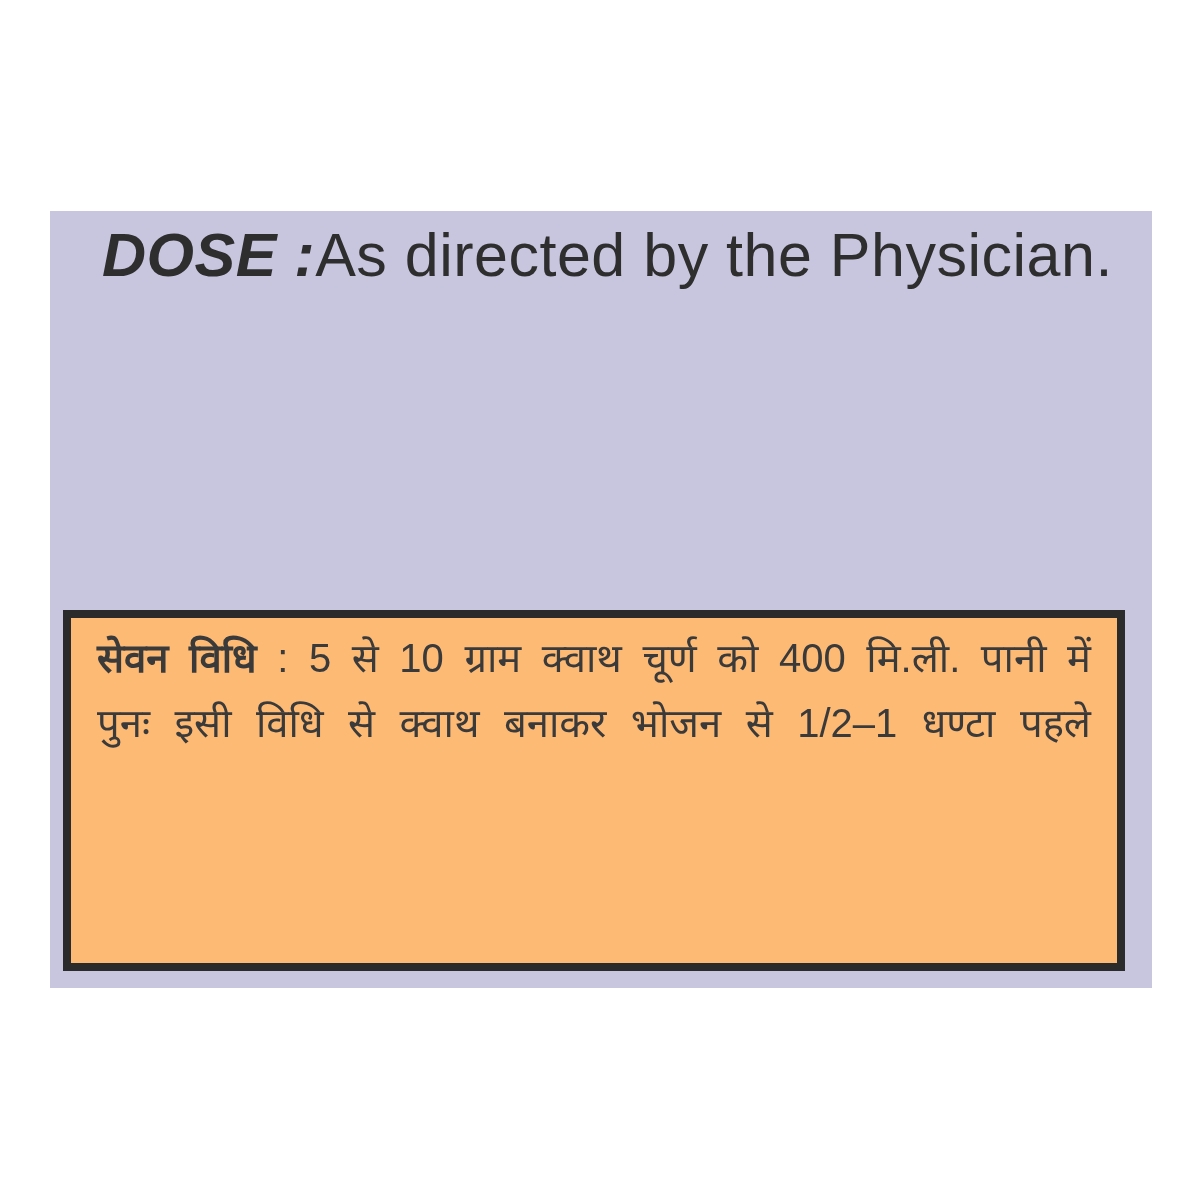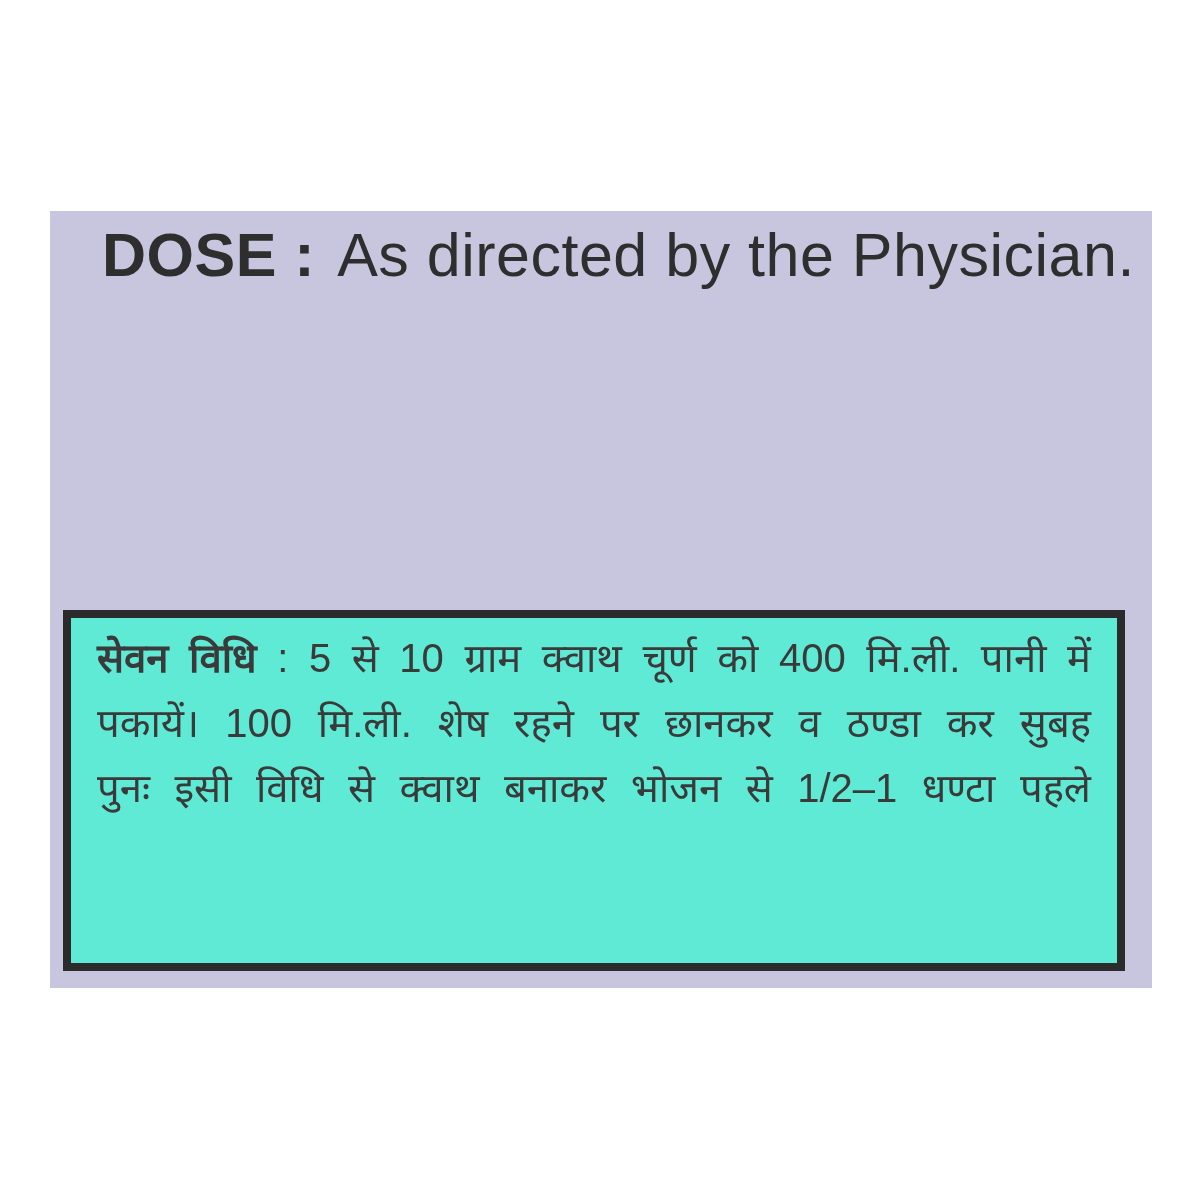--- a/index.html
+++ b/index.html
@@ -25,30 +25,30 @@
     left: 52px;
     top: 6px;
     white-space: nowrap;
     font-size: 61px;
     line-height: 1.25;
     color: #2e2e2e;
     letter-spacing: 0.5px;
   }
   .dose-heading .dose-label {
     font-weight: bold;
-    margin-right: 22px;
+    font-style: italic;
   }
   .instruction-box {
     position: absolute;
     left: 13px;
     top: 399px;
     width: 1062px;
     height: 361px;
     box-sizing: border-box;
-    background: #5eead4;
+    background: #fdba74;
     border: 8px solid #2b2b2b;
     padding: 8px 26px 0 26px;
   }
   .iline {
     font-size: 40px;
     line-height: 65px;
     color: #3a3a3a;
     text-align: justify;
     text-align-last: justify;
   }
@@ -66,17 +66,16 @@
 
   <div class="dose-heading">
     <span class="dose-label">DOSE :</span><span>As directed by the Physician.</span>
   </div>
 
   <div class="instruction-box">
     <div class="iline">
       <span class="bold">सेवन विधि</span>
       <span>: 5 से 10 ग्राम क्वाथ चूर्ण को 400 मि.ली. पानी में</span>
     </div>
-    <div class="iline">पकायें। 100 मि.ली. शेष रहने पर छानकर व ठण्डा कर सुबह</div>
     <div class="iline">पुनः इसी विधि से क्वाथ बनाकर भोजन से 1/2–1 धण्टा पहले</div>
   </div>
 
 </div>
 
 </body></html>

